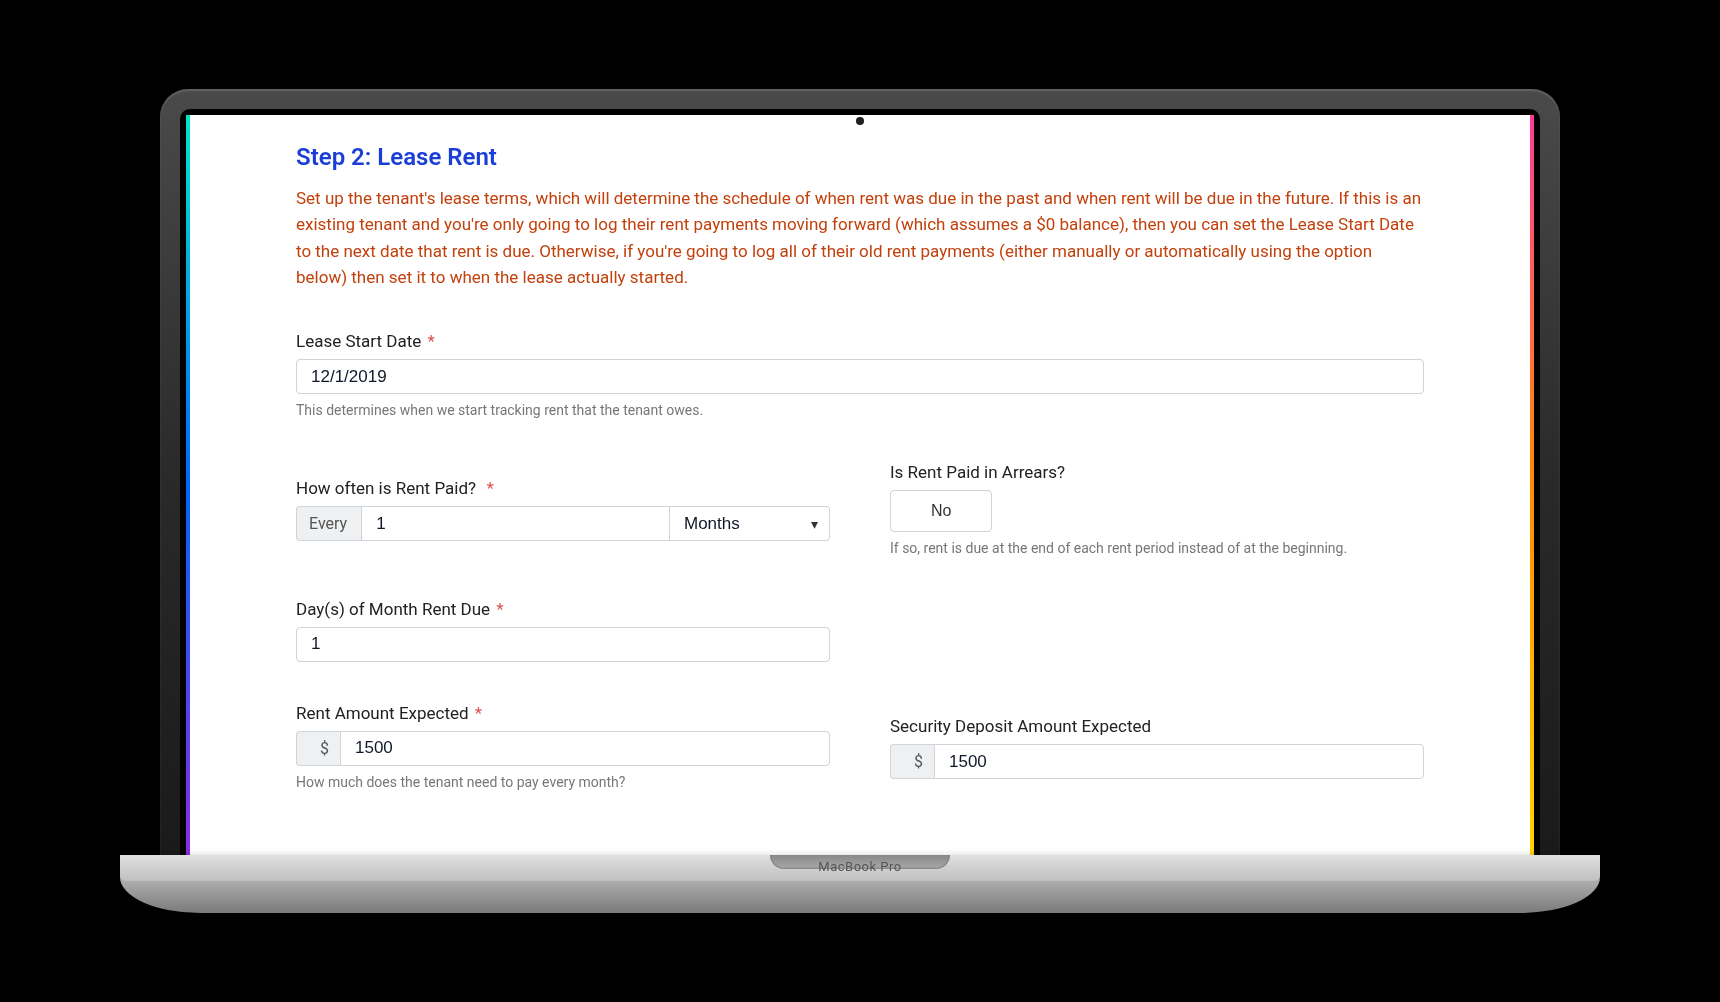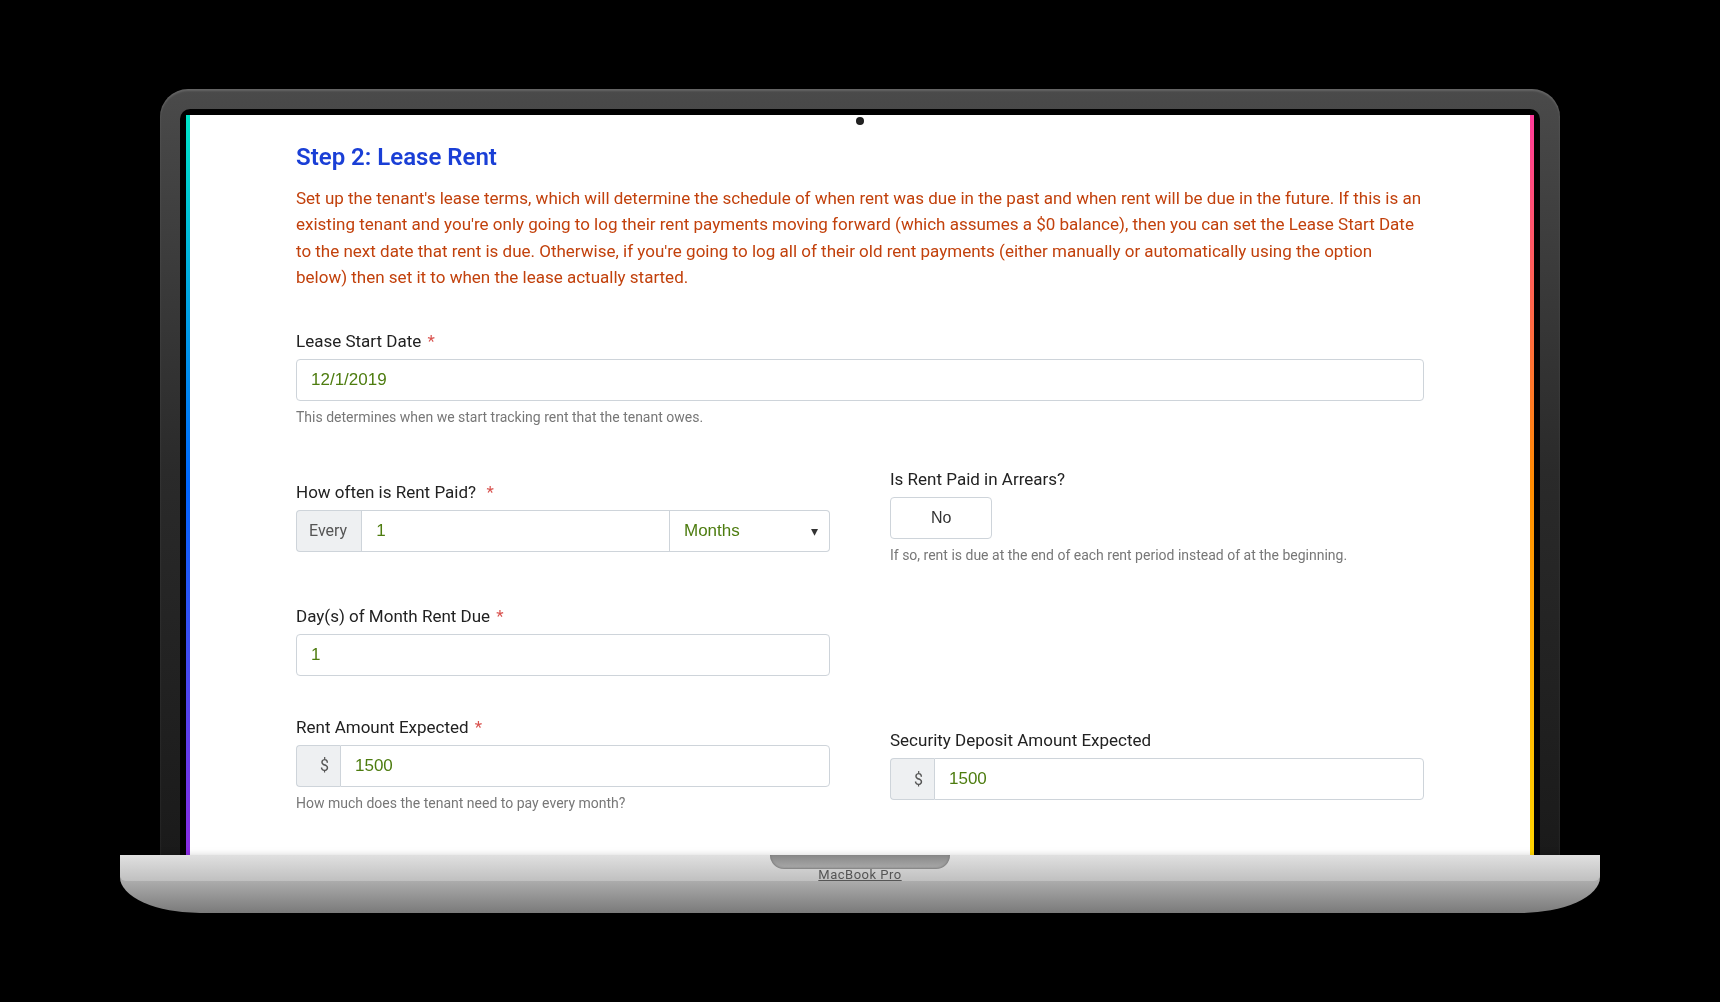--- a/index.html
+++ b/index.html
@@ -69,28 +69,27 @@
     left: 50%;
     transform: translateX(-50%);
     width: 180px;
     height: 14px;
     background: linear-gradient(to bottom, #888 0%, #aaa 100%);
     border-radius: 0 0 14px 14px;
     box-shadow: inset 0 -1px 2px rgba(0,0,0,0.25);
   }
   .base-label {
     position: absolute;
-    top: 12px;
+    top: 4px;
     left: 50%;
     transform: translateX(-50%);
     font-size: 13px;
     color: #555;
     letter-spacing: 0.5px;
     z-index: 2;
-    text-decoration: underline;
   }
   .edge-stripe {
     position: absolute;
     top: 0;
     bottom: 0;
     width: 4px;
   }
   .edge-left { left: 0; background: linear-gradient(to bottom, #00e5c7, #0066ff, #8a2be2); }
   .edge-right { right: 0; background: linear-gradient(to bottom, #ff3b9a, #ff8c00, #ffd400); }
 
@@ -120,26 +119,26 @@
   .col { flex: 1; min-width: 0; }
   .form-label {
     font-size: 17px;
     color: #222;
     margin-bottom: 8px;
     display: block;
   }
   .req { color: #d9534f; margin-left: 2px; }
   .form-control {
     width: 100%;
-    height: 42px;
+    height: 35px;
     border: 1px solid #ced4da;
     border-radius: 4px;
     padding: 0 14px;
     font-size: 17px;
-    color: #4d7c0f;
+    color: #0f172a;
     background: #fff;
   }
   .form-control::placeholder { color: #888; }
   .help-text {
     font-size: 14px;
     color: #777;
     margin-top: 6px;
     line-height: 1.45;
   }
   .input-group {

